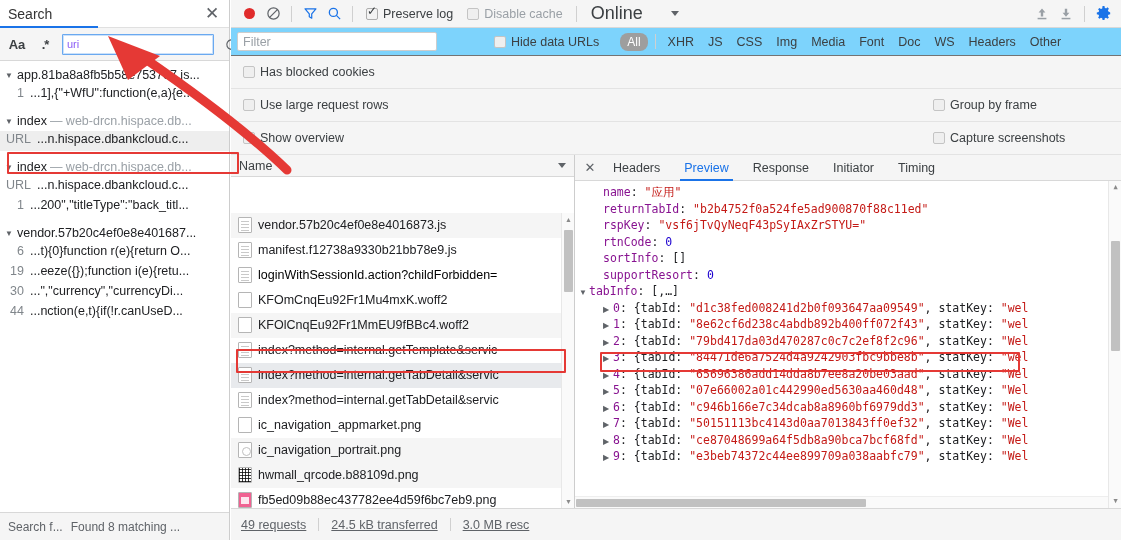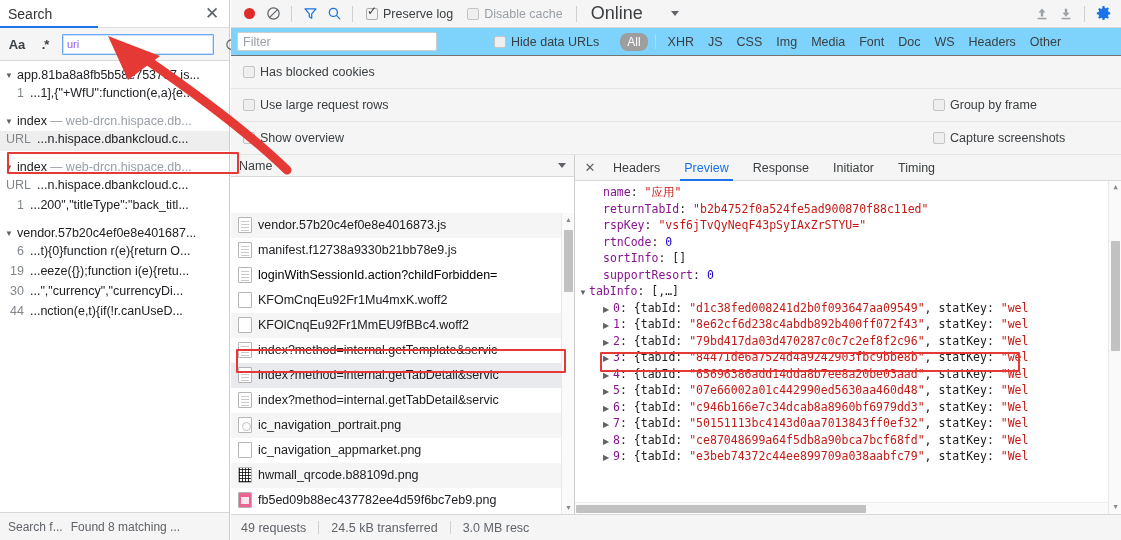--- a/index.html
+++ b/index.html
@@ -235,23 +235,23 @@
   .s { color: #c41a16; }
   .n { color: #1c00cf; }
   .p { color: #202124; }
   .arw {
     display: inline-block; width: 10px; color: #5f6368; font-size: 8px;
     font-family: "Liberation Sans", sans-serif;
   }
   .idx { color: #881391; }
 
   .net-footer {
-    height: 26px; flex: none; background: #f5f5f5;
+    height: 32px; flex: none; background: #f5f5f5;
     border-top: 1px solid #d8d8d8; display: flex; align-items: center;
-    gap: 0; padding: 0 10px; font-size: 12.5px; color: #5f6368;
+    gap: 0; padding: 0 10px; font-size: 12.5px; color: #5f6368; text-decoration: underline;
   }
   .net-footer .fsep { width:1px; height:13px; background:#d0d0d0; margin:0 12px; }
 
   
   .sbar-v {
     position: absolute; right: 0; top: 0; width: 13px; bottom: 0;
     background: #fafafa; border-left: 1px solid #e8e8e8;
   }
   .sbar-thumb {
     position: absolute; left: 2px; width: 9px; background: #c1c1c1;
@@ -526,27 +526,27 @@
                 <span class="req-name">index?method=internal.getTemplate&amp;servic</span>
               </div>
               <div class="req-row sel">
                 <span class="file-ico doc"></span>
                 <span class="req-name">index?method=internal.getTabDetail&amp;servic</span>
               </div>
               <div class="req-row">
                 <span class="file-ico doc"></span>
                 <span class="req-name">index?method=internal.getTabDetail&amp;servic</span>
               </div>
+              <div class="req-row">
+                <span class="file-ico img"></span>
+                <span class="req-name">ic_navigation_appmarket.png</span>
+              </div>
               <div class="req-row alt">
                 <span class="file-ico img gray"></span>
                 <span class="req-name">ic_navigation_portrait.png</span>
-              </div>
-              <div class="req-row">
-                <span class="file-ico img"></span>
-                <span class="req-name">ic_navigation_appmarket.png</span>
               </div>
               <div class="req-row alt">
                 <span class="file-ico img qr"></span>
                 <span class="req-name">hwmall_qrcode.b88109d.png</span>
               </div>
               <div class="req-row">
                 <span class="file-ico img pink"></span>
                 <span class="req-name">fb5ed09b88ec437782ee4d59f6bc7eb9.png</span>
               </div>
             </div>

